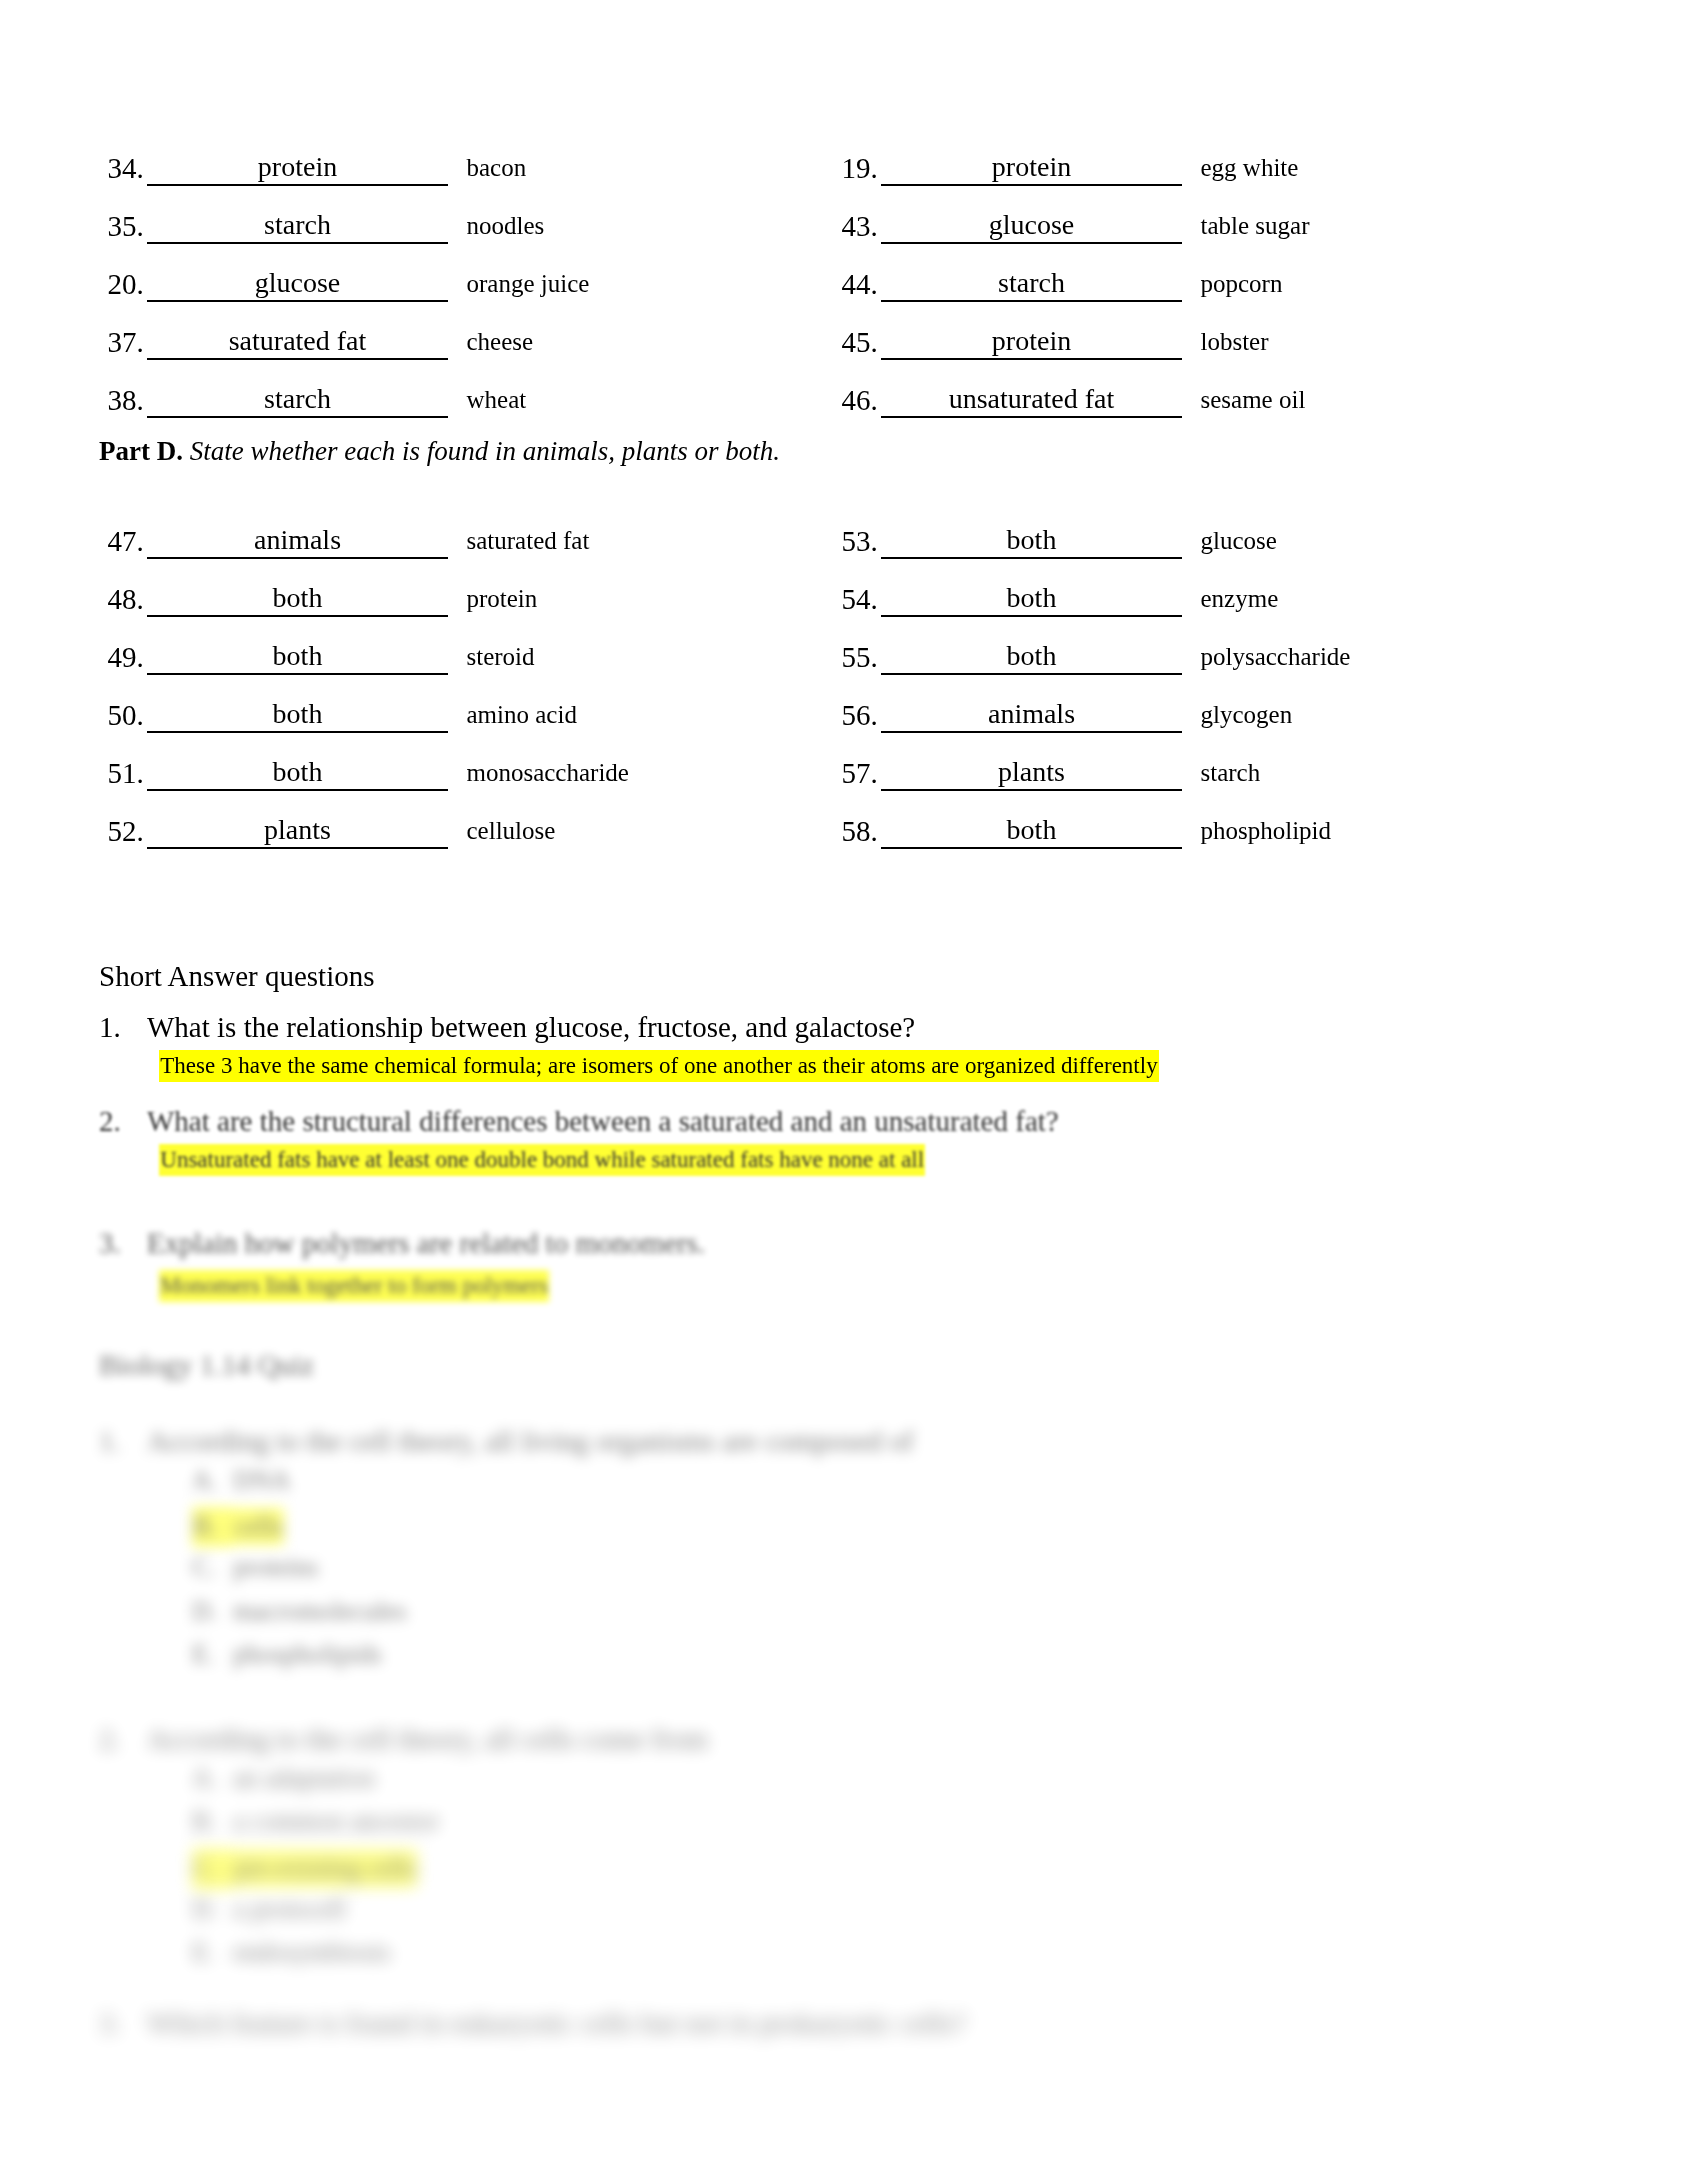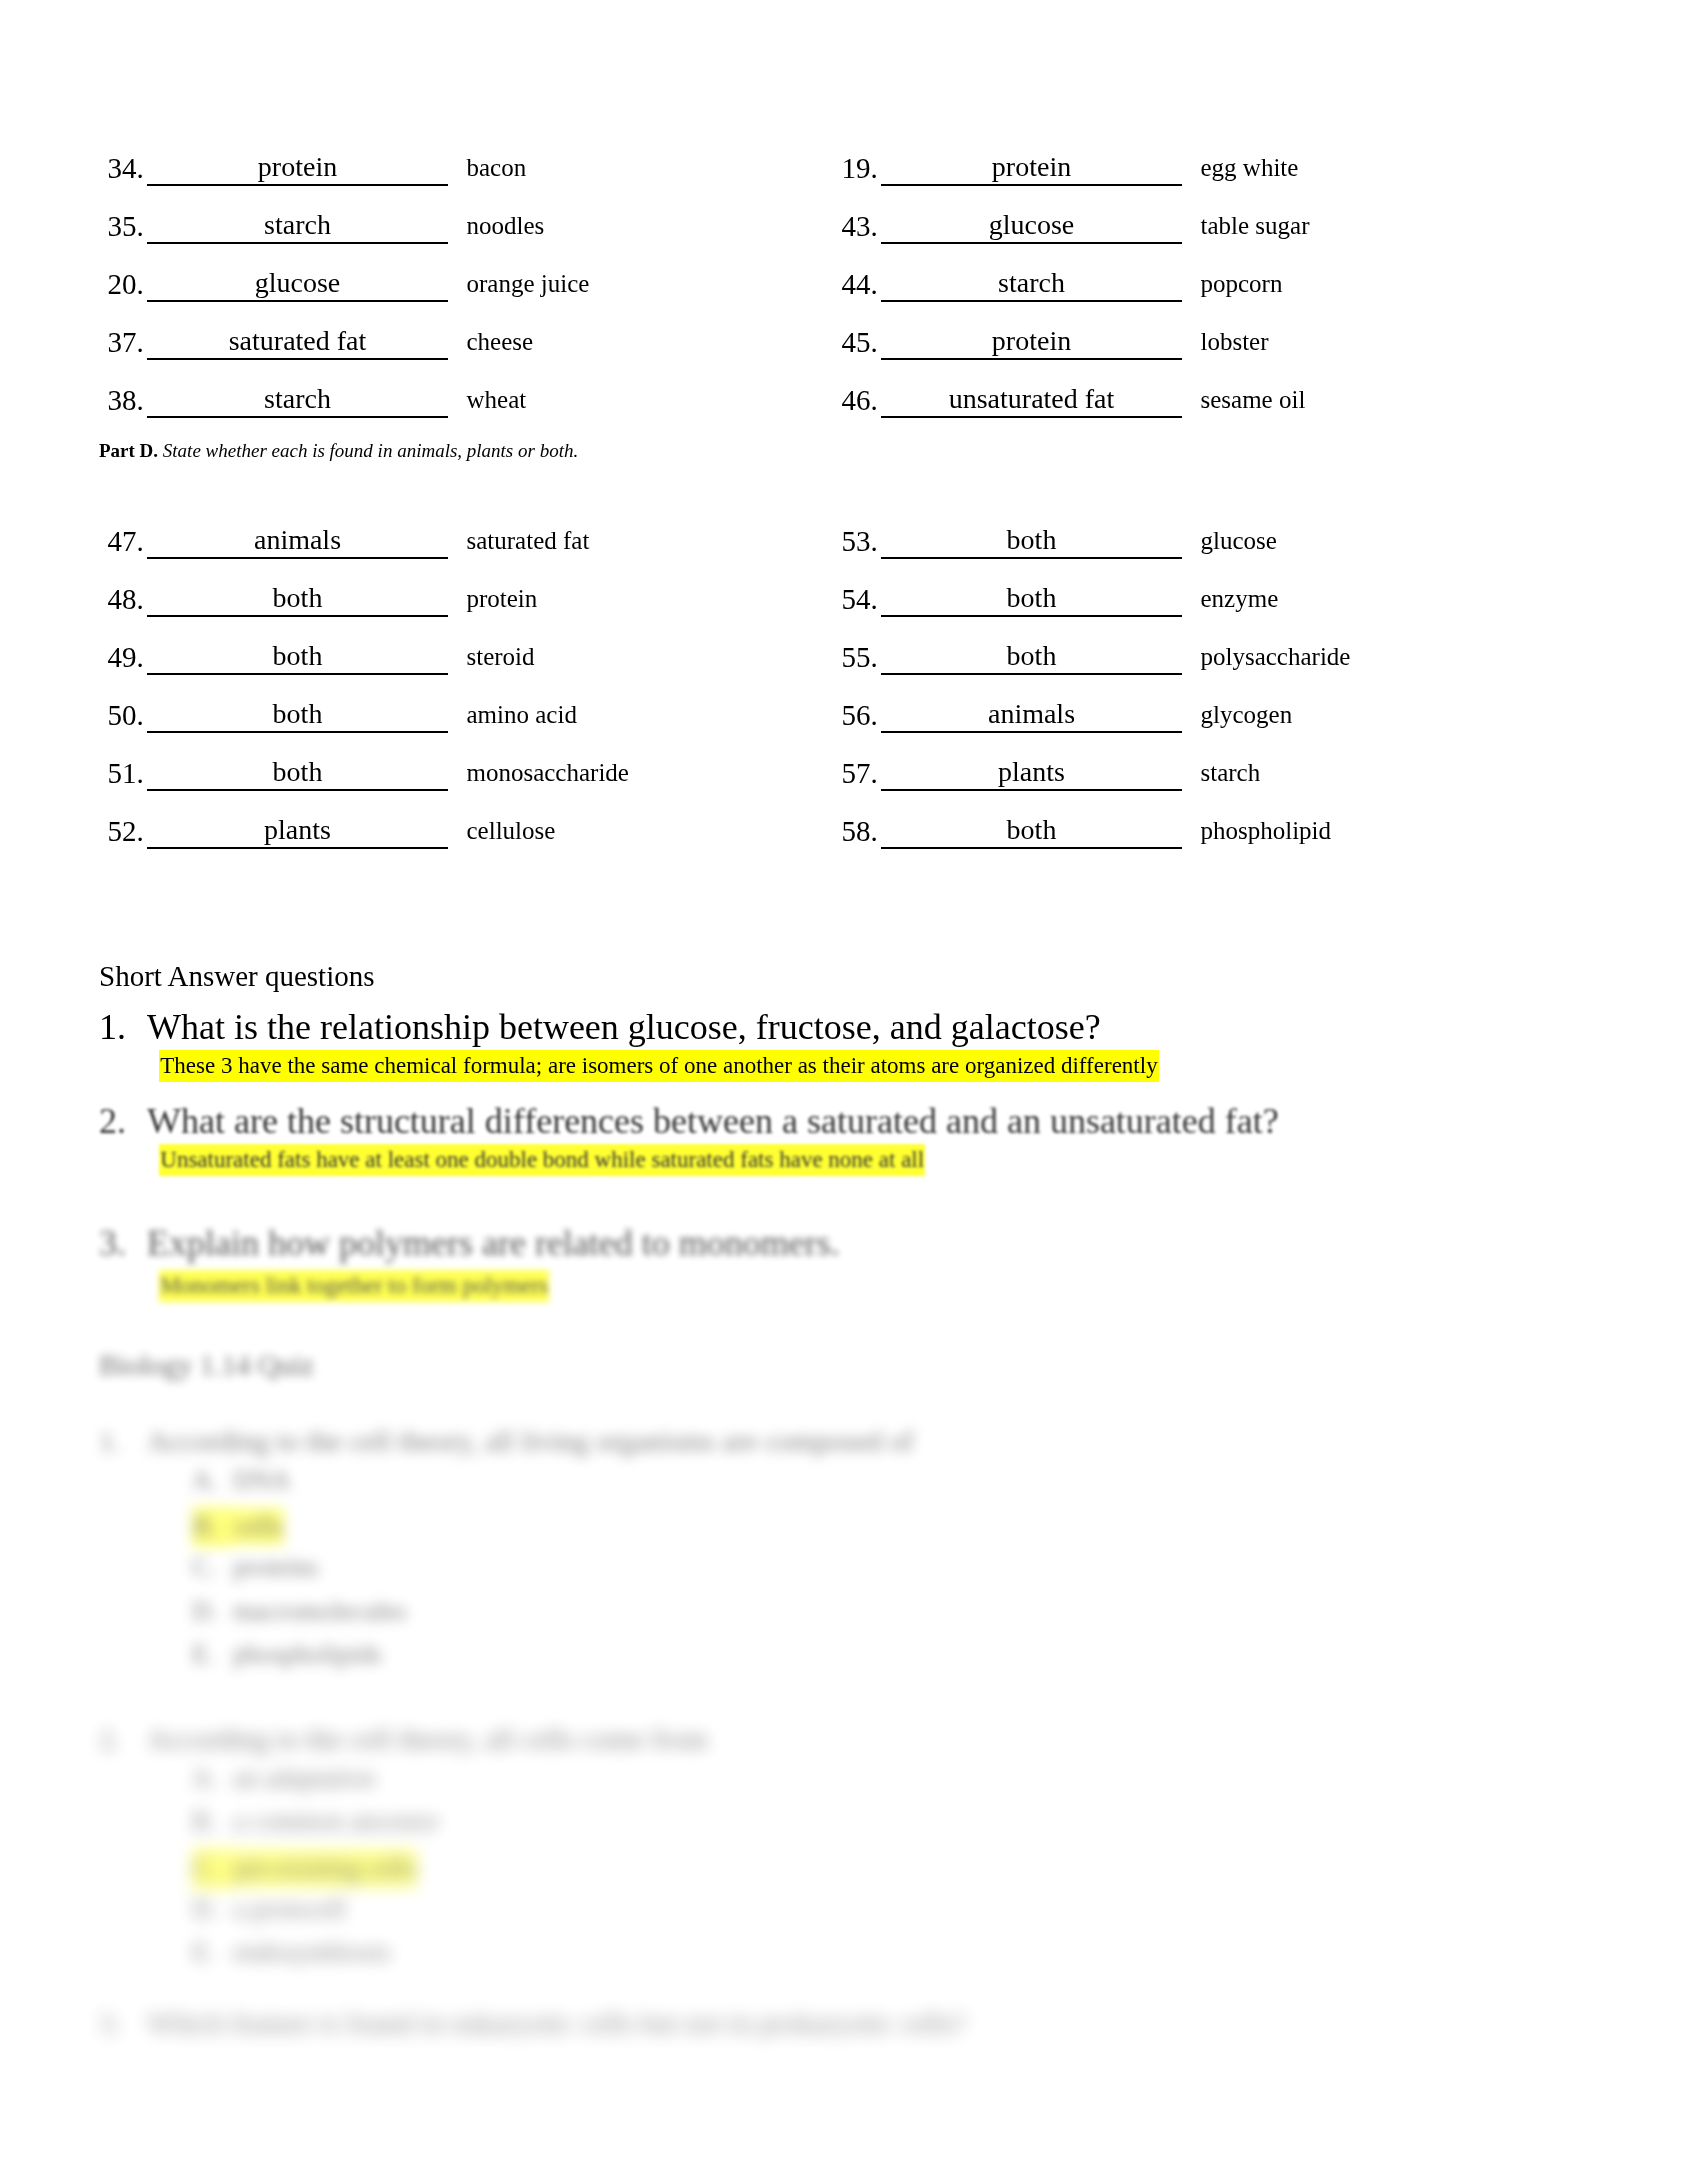--- a/index.html
+++ b/index.html
@@ -48,36 +48,36 @@
   .row-label {
     font-size: 25px;
     line-height: 36px;
     padding-left: 18.5px;
     white-space: nowrap;
   }
 
   
   .part-heading {
     position: absolute;
-    font-size: 19px;
+    font-size: 27px;
     line-height: 36px;
     white-space: nowrap;
   }
   .part-heading b { font-weight: bold; }
   .part-heading i { font-style: italic; }
 
   
   .sa-title {
     position: absolute;
     font-size: 29px;
     line-height: 36px;
   }
   .q-line {
     position: absolute;
-    font-size: 36px;
+    font-size: 29px;
     line-height: 36px;
     white-space: nowrap;
   }
   .q-num { display: inline-block; width: 48px; }
   .hl {
     background: #ffff00;
     box-decoration-break: clone;
     -webkit-box-decoration-break: clone;
     padding: 2.6px 1.3px 4px 1.3px;
   }

